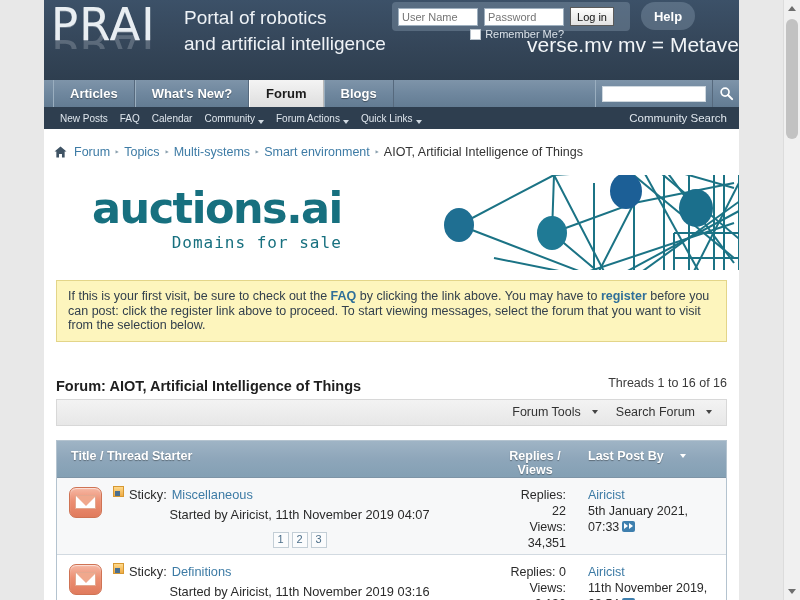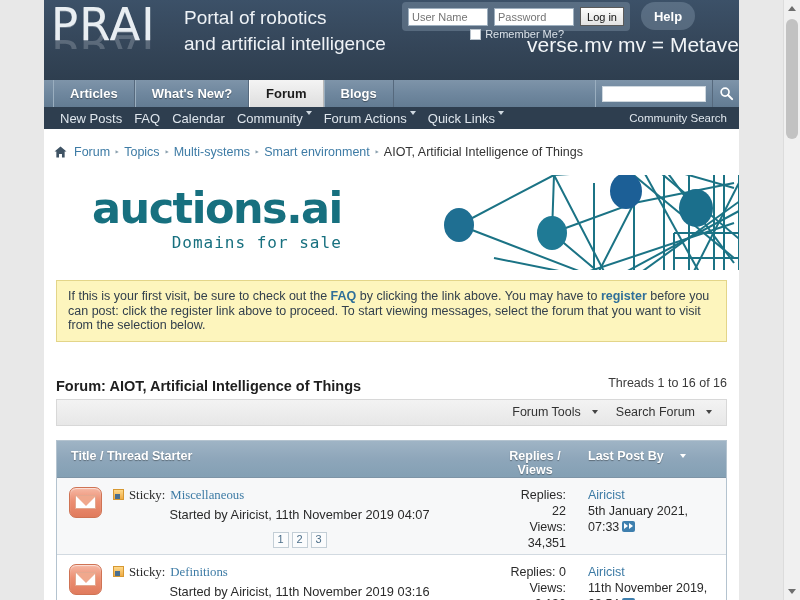--- a/index.html
+++ b/index.html
@@ -86,21 +86,21 @@
   }
   #metaverse {
     position: absolute; left: 483px; top: 33px;
     font-size: 21px; color: #f2f5f8;
     white-space: nowrap;
   }
   #loginbar {
     position: absolute; right: 109px; top: 2px;
     background: rgba(126,146,166,0.45);
     border-radius: 4px;
-    padding: 5px 6px 5px 6px;
+    padding: 5px 16px 5px 6px;
     display: flex; align-items: center; gap: 6px;
   }
   .login-input {
     width: 80px; height: 18px;
     border: 1px solid #9fb0bf;
     background: #fff;
     font-size: 11px;
     color: #888;
     padding: 0 3px;
     font-family: "Liberation Sans", sans-serif;
@@ -175,22 +175,22 @@
   
   #subnav {
     position: relative;
     width: 695px; height: 22px;
     background: #2e3e4f;
     display: flex; align-items: center;
     padding-left: 16px;
     gap: 12px;
   }
   .subitem {
-    color: #dfe6ed; font-size: 13px; cursor: pointer;
-    display: flex; align-items: flex-start; gap: 3px;
+    color: #dfe6ed; font-size: 10px; cursor: pointer;
+    display: flex; align-items: flex-end; gap: 3px;
     white-space: nowrap;
   }
   .caret {
     width: 0; height: 0;
     border-left: 3.5px solid transparent;
     border-right: 3.5px solid transparent;
     border-top: 4px solid #cfd8e0;
     display: inline-block;
   }
   #adv-search {
@@ -355,22 +355,22 @@
     width: 21px; height: 12px;
     border-left: 11px solid transparent;
     border-right: 11px solid transparent;
     border-top: 11px solid #f0a88d;
     box-sizing: border-box;
   }
   .tcell-main {
     flex: 1; padding: 8px 6px 6px 0;
   }
   .tline1 {
-    display: flex; align-items: center; gap: 5px;
-    font-size: 12.8px; line-height: 18px; color: #2a2a2a; font-family: Liberation Serif, serif;
+    display: flex; gap: 5px;
+    font-size: 12.8px; line-height: 18px; color: #2a2a2a;
   }
   .sticky-ico {
     width: 11px; height: 11px;
     background: linear-gradient(180deg,#ffd98a,#eeab45);
     border: 1px solid #d69832;
     display: inline-block;
     position: relative;
   }
   .sticky-ico:after {
     content: ""; position: absolute; left: 1px; top: 4px;

